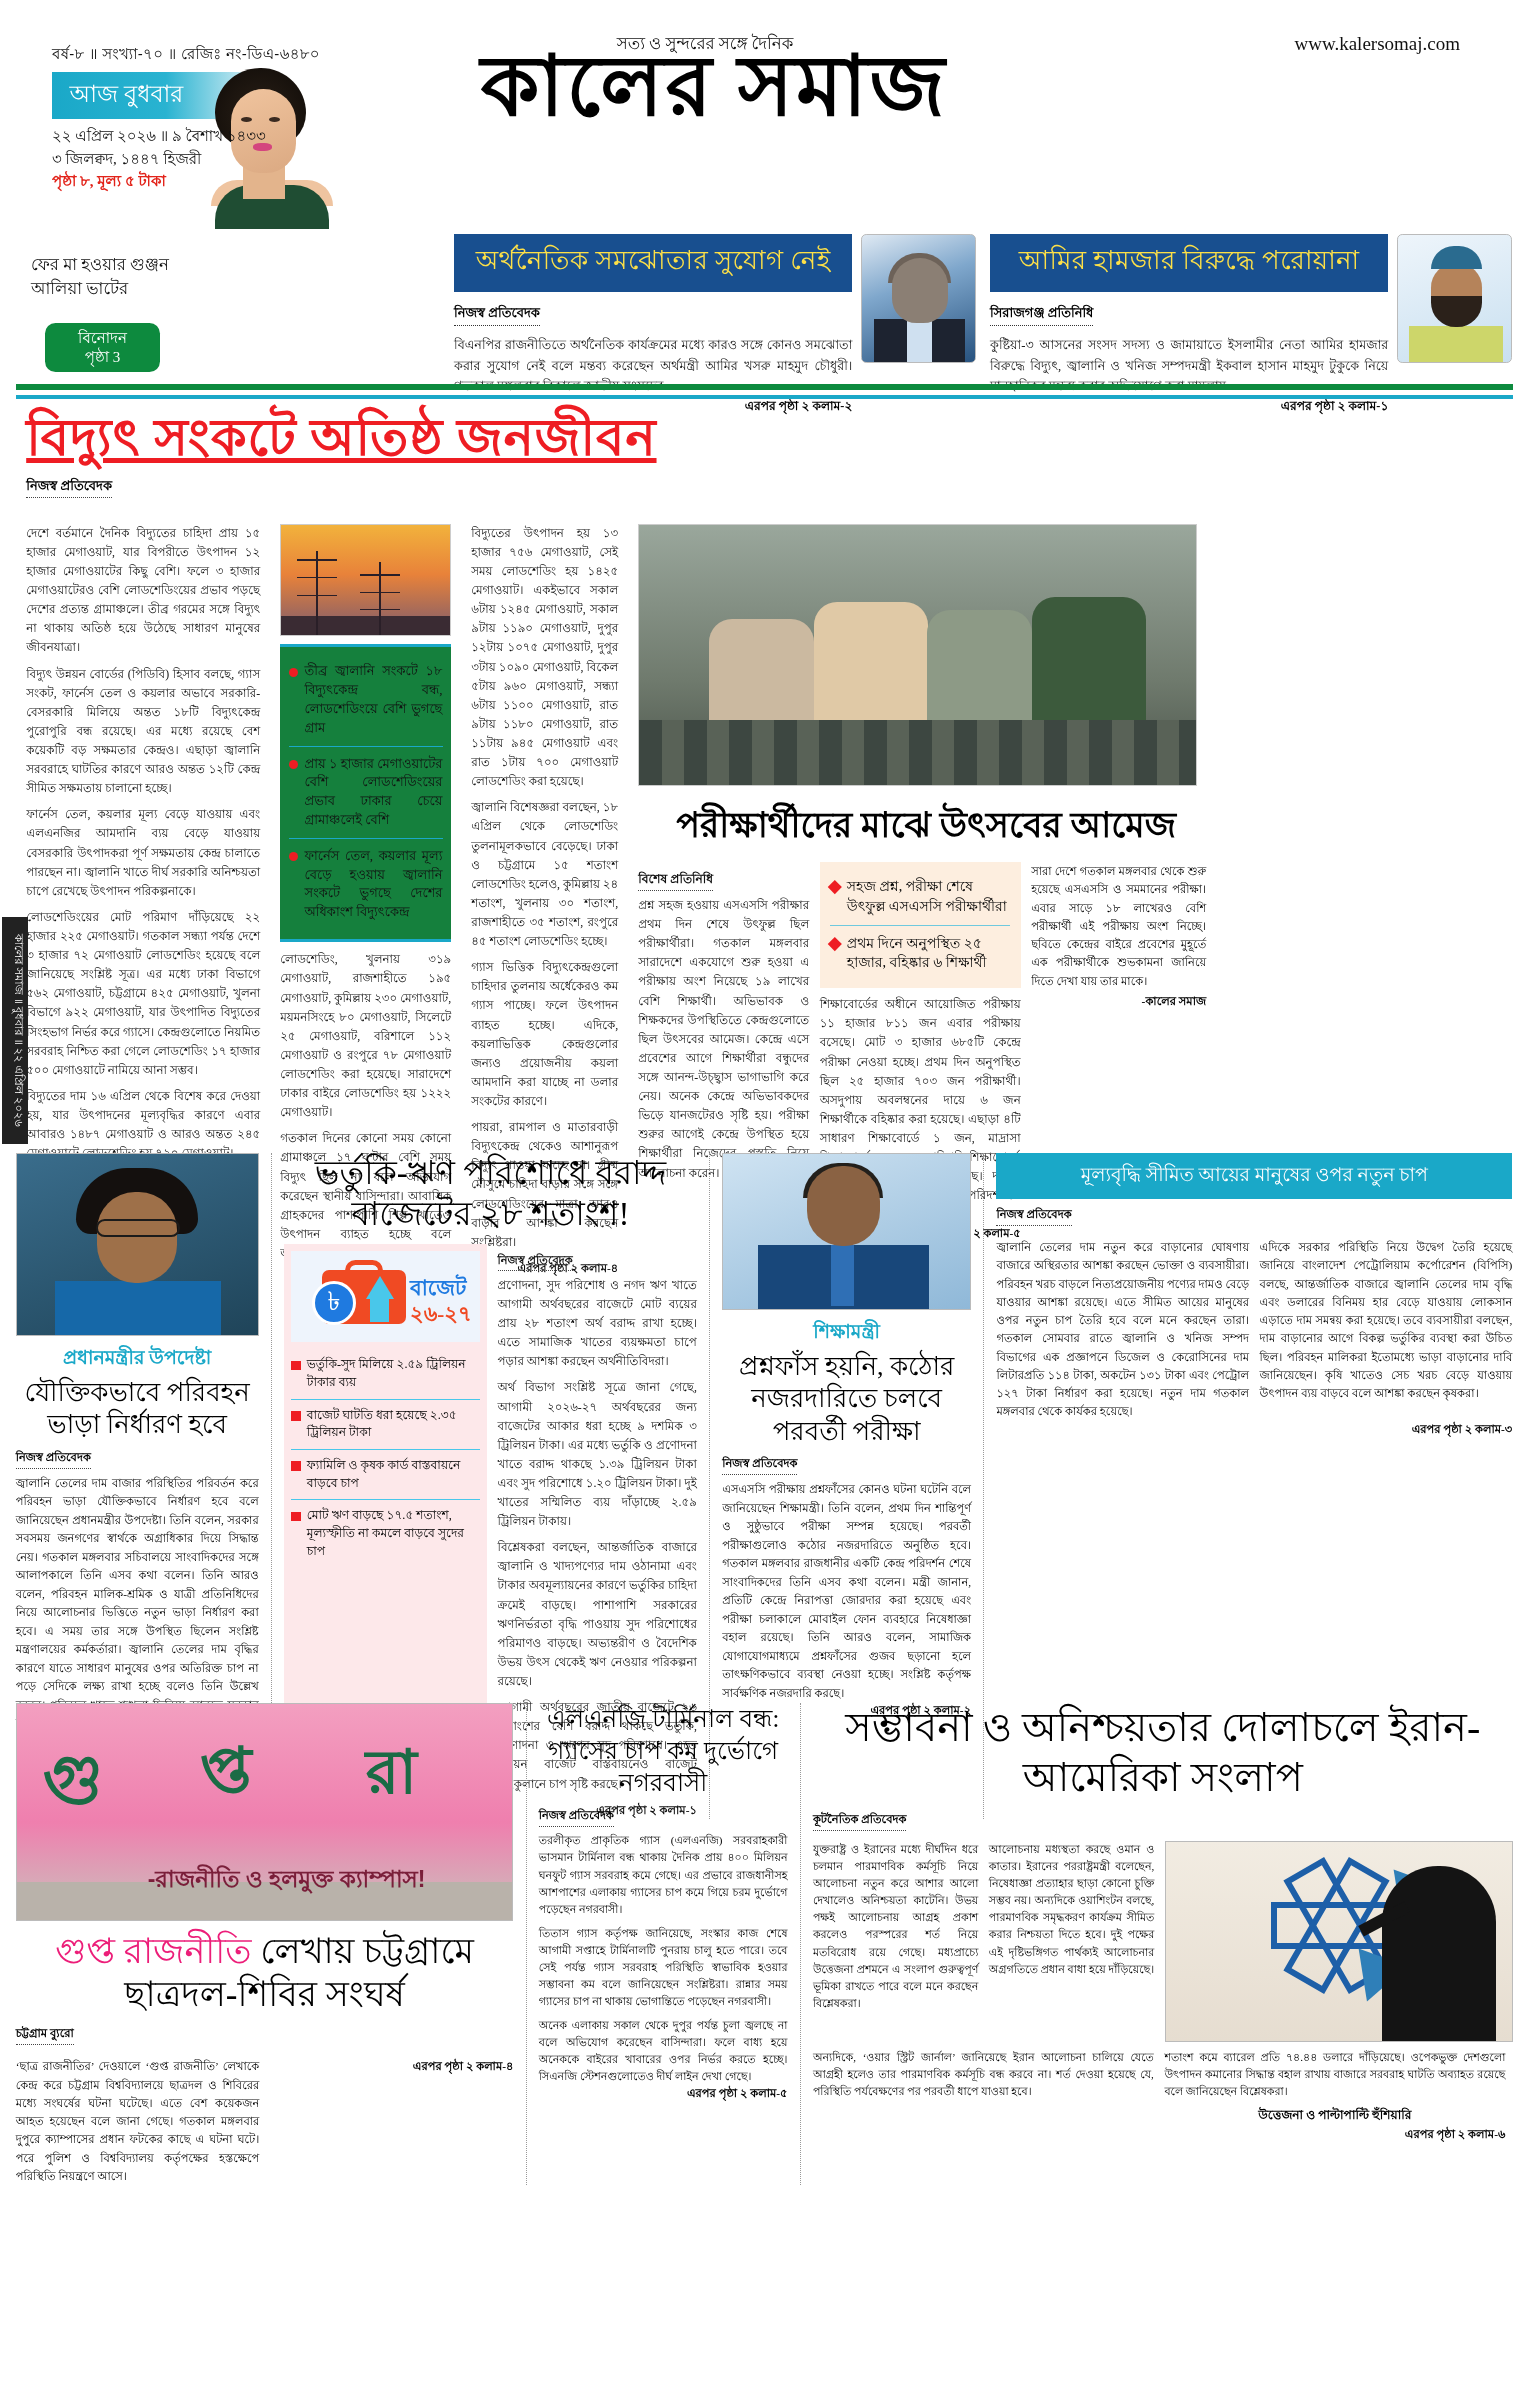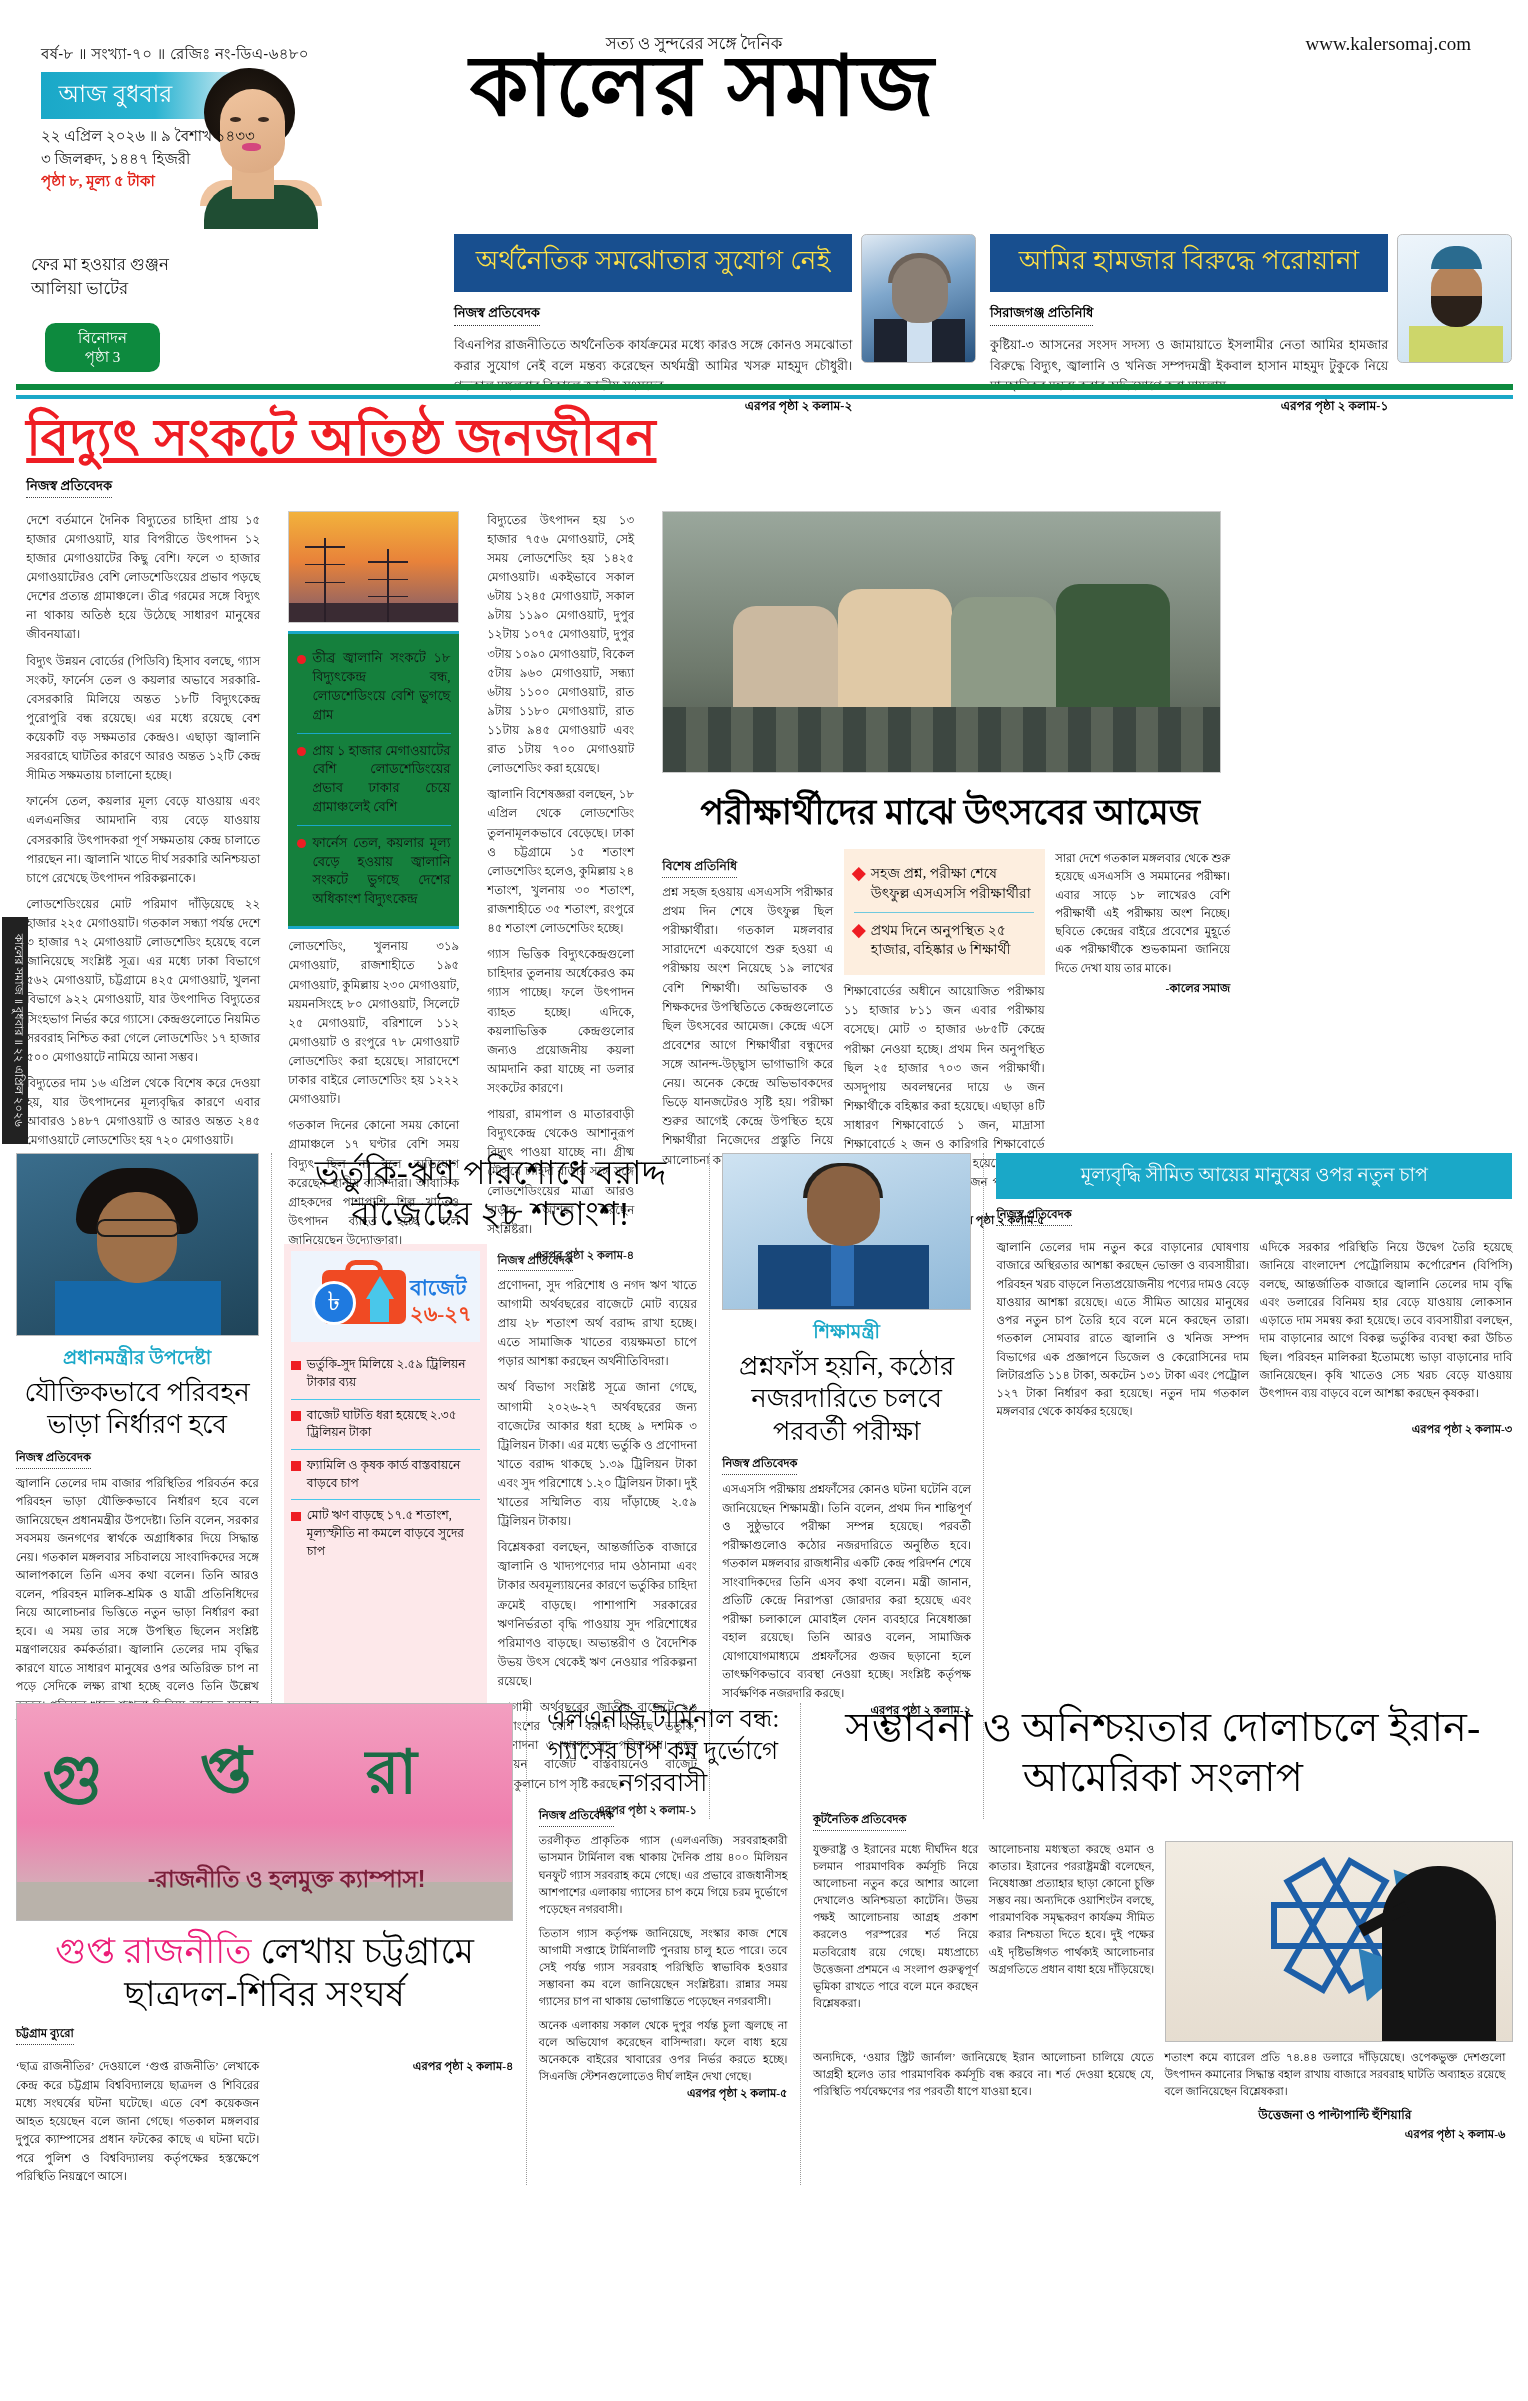--- a/index.html
+++ b/index.html
@@ -2,21 +2,21 @@
 <html style="font-size:14px"><head>
 <meta charset="utf-8">
 <style>
   * { box-sizing: border-box; margin: 0; padding: 0; }
   html, body {
     width: 1528px; height: 2401px;
     background: #ffffff;
     font-family: "Liberation Serif", "DejaVu Serif", serif;
     overflow: hidden;
   }
-  .page { position: relative; width: 1528px; height: 2401px; padding: 0 22px; }
+  .page { position: relative; width: 1528px; height: 2401px; padding: 0 33px; }
 
   
   .masthead { position: relative; height: 183px; padding-top: 33px; }
   .issue-line {
     position: absolute; left: 19px; top: 42px;
     font-size: 15px; letter-spacing: 0.3px; color: #111; white-space: nowrap;
     font-family: "Liberation Sans", sans-serif;
   }
   .tagline {
     position: absolute; left: 410px; top: 31px; width: 524px; text-align: center;
@@ -113,21 +113,21 @@
 
   
   .lead { position: absolute; left: 15.7px; top: 410px; width: 1497px; }
   .lead-head {
     color: #ee1d23; font-size: 51px; font-weight: bold; letter-spacing: 0.9px;
     line-height: 1.12; padding-left: 10.5px; text-decoration: underline;
   }
   .lead-byline { font-size: 13px; font-weight: bold; margin: 8.7px 0 7px 10.5px;
     border-bottom: 0.9px dotted #444; display: inline-block; }
 
-  .lead-grid { display: flex; gap: 28px; margin-top: 6px; padding-left: 10.5px; font-family: Liberation Serif, serif; }
+  .lead-grid { display: flex; gap: 20px; margin-top: 19px; padding-left: 10.5px; font-family: Liberation Serif, serif; }
   .col { font-size: 11.8px; line-height: 1.62; text-align: justify; color: #111; }
   .col p { margin-bottom: 7px; }
   .c1 { width: 234px; }
   .c2 { width: 171px; }
   .c3 { width: 147px; }
 
   
   .pylon-img {
     width: 171px; height: 112px; margin-bottom: 8.7px;
     background: linear-gradient(180deg,#f2b23c 0%, #e8823a 45%, #7b5b6e 100%);

